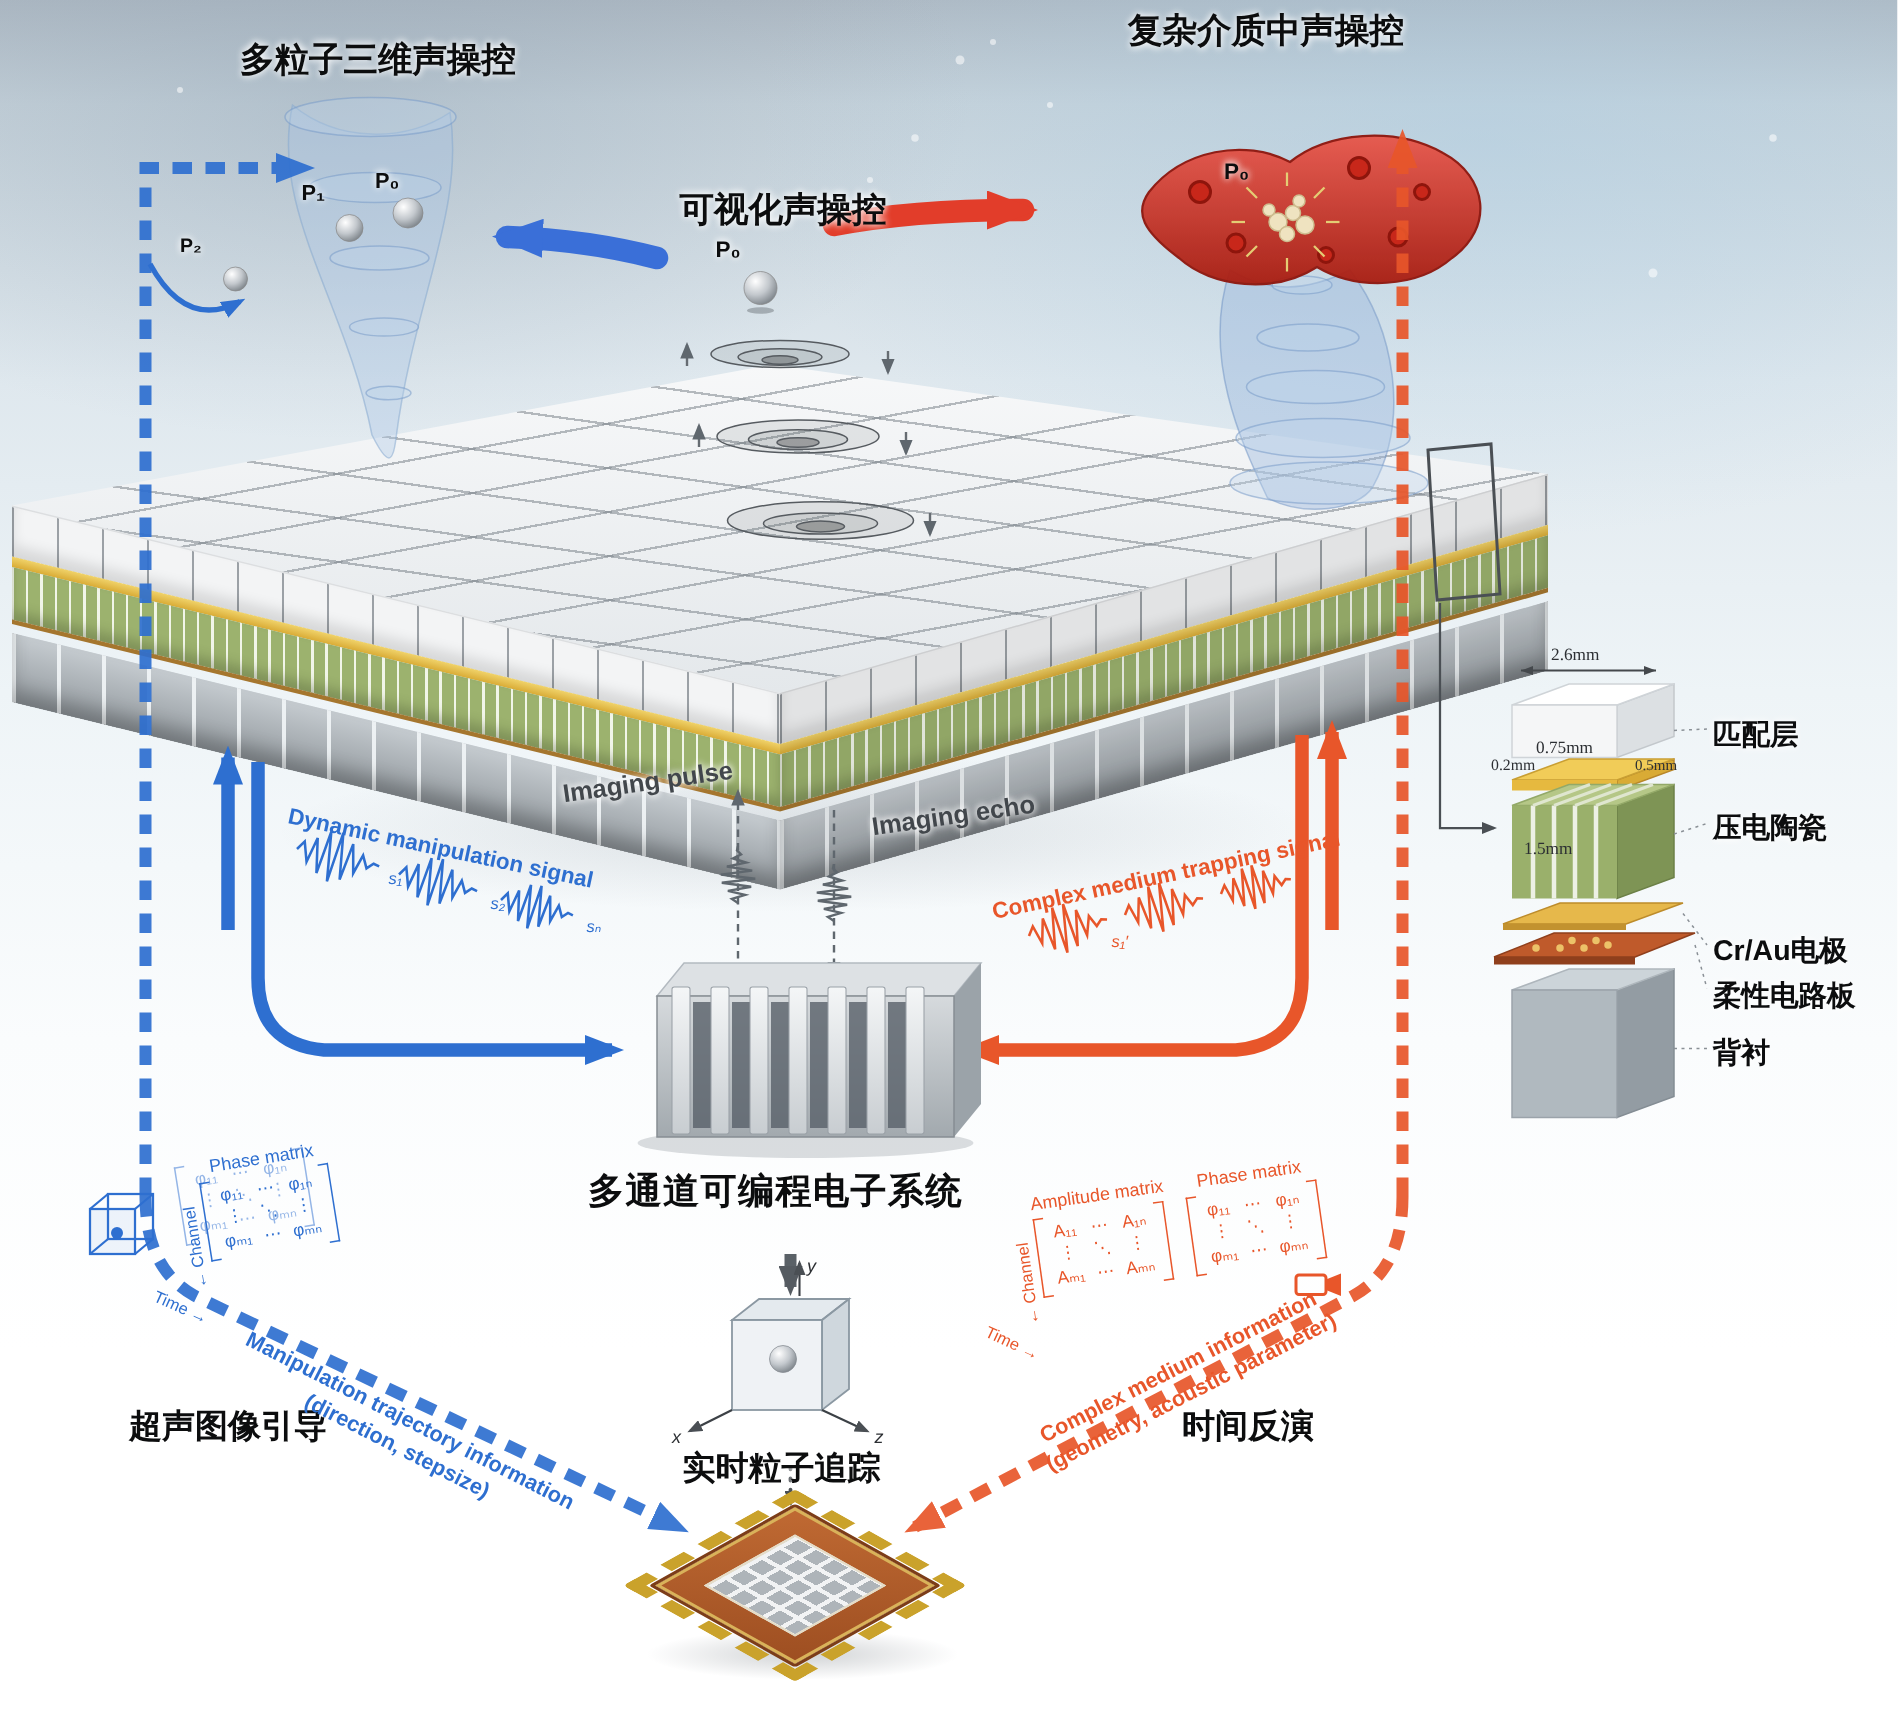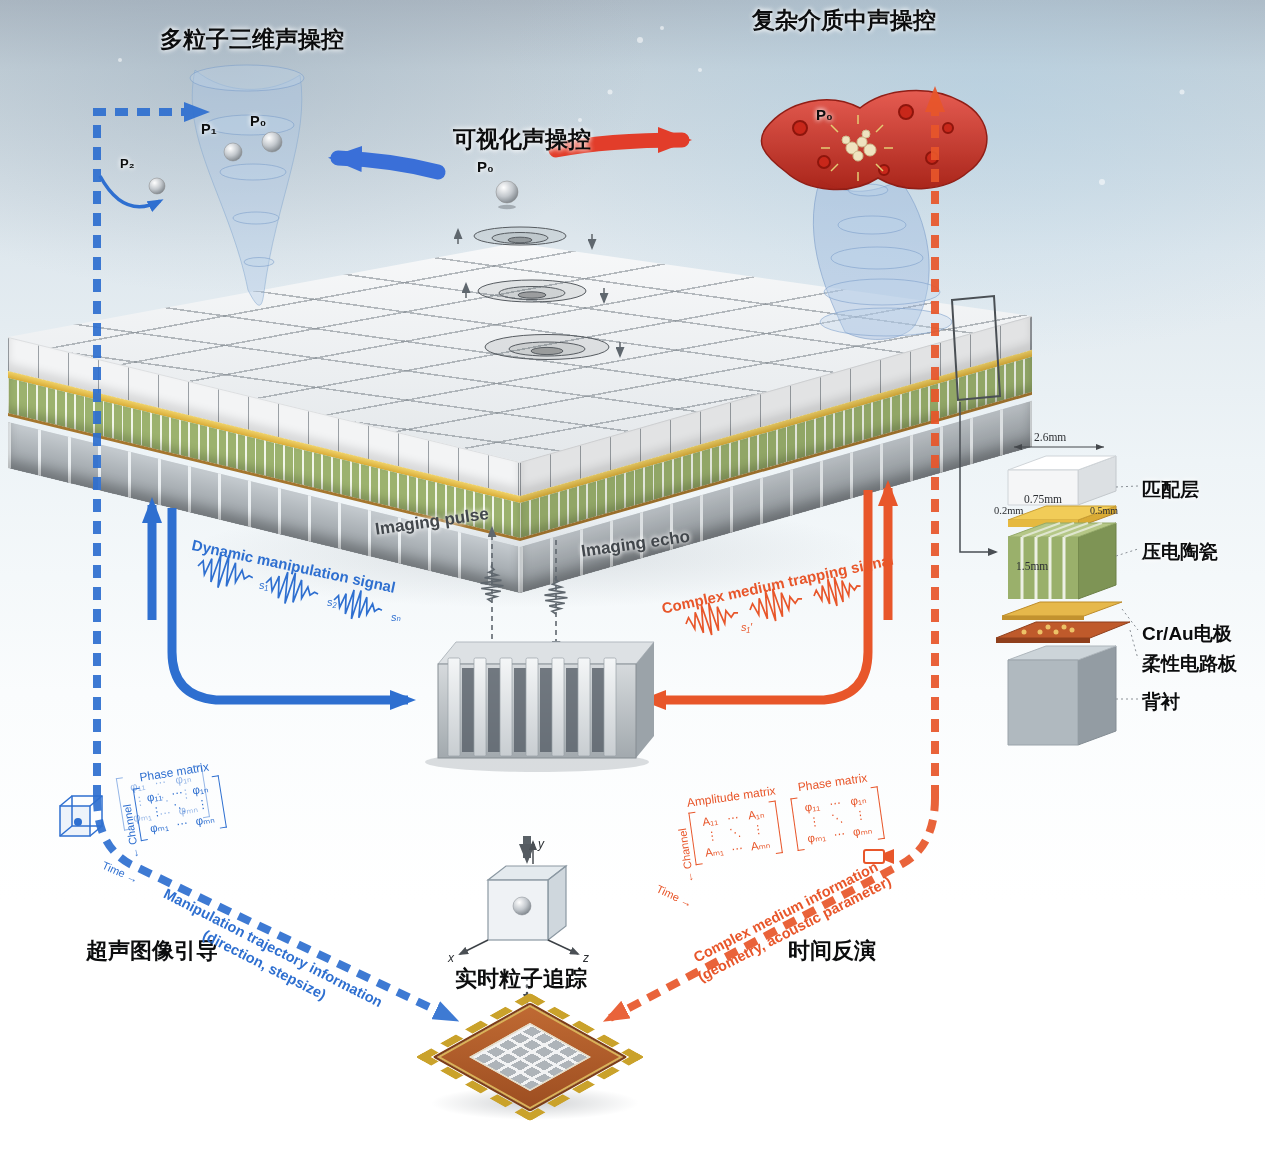--- a/index.html
+++ b/index.html
@@ -405,20 +405,21 @@
   <div class="lbl plain" style="left:250px; top:113px; font-size:14.5px;">P₀</div>
   <div class="lbl plain" style="left:120px; top:156px; font-size:13px;">P₂</div>
   <div class="lbl plain" style="left:816px; top:106px; font-size:15px;">P₀</div>
 
 
   <div class="lbl plain rot gray-c" style="left:374px; top:520px; font-size:17px; transform:rotate(-8deg);">Imaging pulse</div>
   <div class="lbl plain rot gray-c" style="left:580px; top:542px; font-size:17px; transform:rotate(-8deg);">Imaging echo</div>
   <div class="lbl plain rot blue-c" style="left:194px; top:536px; font-size:15px; transform:rotate(12deg); text-shadow:none;">Dynamic manipulation signal</div>
   <div class="lbl plain rot orange-c" style="left:660px; top:600px; font-size:15px; transform:rotate(-12deg); text-shadow:none;">Complex medium trapping signal</div>
 
+  <div class="lbl" style="left:392px; top:778px; font-size:24px; letter-spacing:1px;">多通道可编程电子系统</div>
   <div class="lbl" style="left:455px; top:964px; font-size:22px;">实时粒子追踪</div>
   <div class="lbl" style="left:86px; top:936px; font-size:22px;">超声图像引导</div>
   <div class="lbl" style="left:788px; top:936px; font-size:22px;">时间反演</div>
 
   <div class="diag blue-c" style="left:148px; top:874px; transform:rotate(27deg); width:290px;">
     <div>Manipulation trajectory information</div>
     <div>(direction, stepsize)</div>
   </div>
   <div class="diag orange-c" style="left:648px; top:972px; transform:rotate(-27deg); width:300px;">
     <div>Complex medium information</div>

